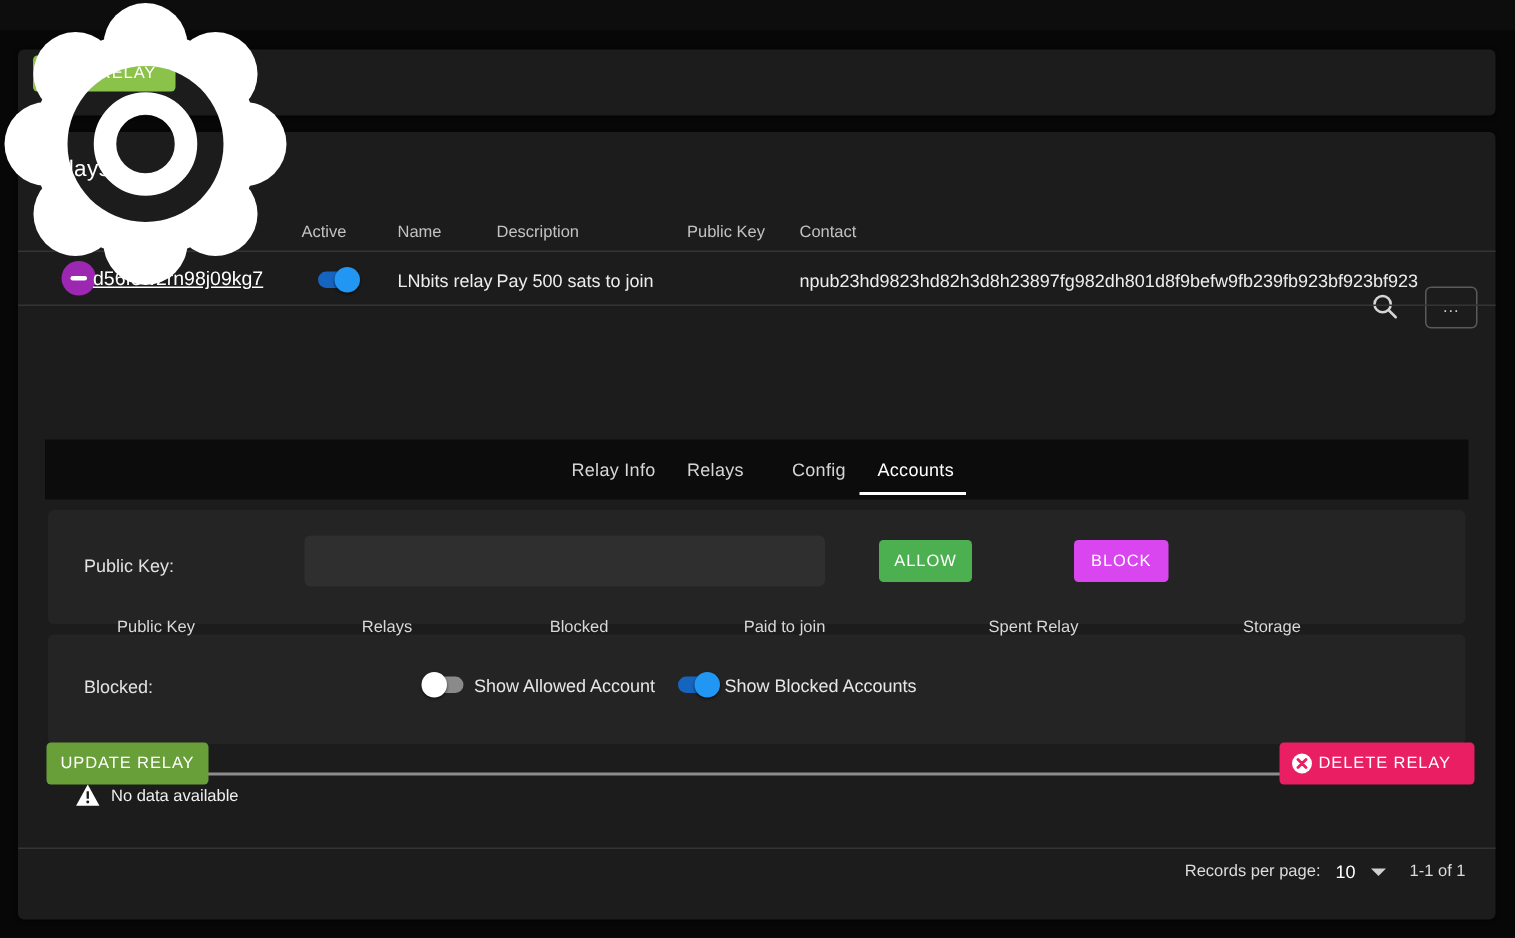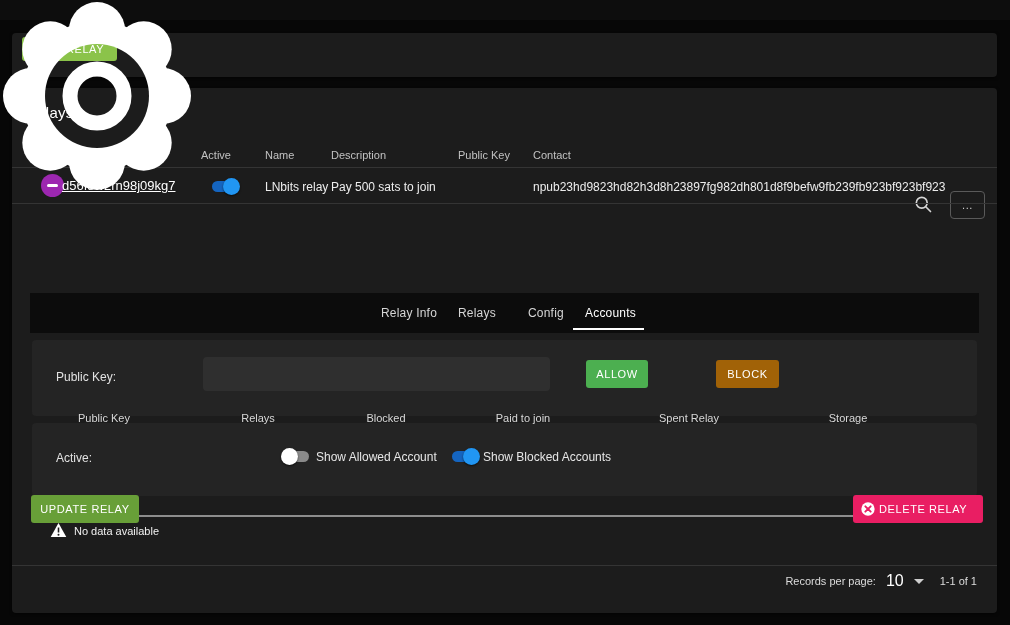--- a/index.html
+++ b/index.html
@@ -50,39 +50,39 @@
     font-size:12px; color:#d6d6d6; letter-spacing:.2px; cursor:pointer; white-space:nowrap; }
   .tab.active { color:#fff; }
   #tab-indicator { position:absolute; left:543px; top:35px; width:71px; height:2px; background:#fff; }
 
   .inner-card { position:absolute; left:20px; width:945px; background:#242424; border-radius:4px; }
   #pk-card { top:252px; height:76px; }
   #pk-input { position:absolute; left:171px; top:17px; width:347px; height:34px; background:#2f2f2f;
     border:none; border-radius:4px; outline:none; color:#eee; padding:0 10px; font-size:13px;
     font-family:"Liberation Sans", sans-serif; }
   #allow-btn { position:absolute; left:554px; top:20px; width:62px; height:28px; background:#4caf50; }
-  #block-btn { position:absolute; left:684px; top:20px; width:63px; height:28px; background:#a16207; }
+  #block-btn { position:absolute; left:684px; top:20px; width:63px; height:28px; background:#d946ef; }
 
   #filter-card { top:335px; height:73px; }
   .toggle-label { position:absolute; font-size:12px; color:#e6e6e6; white-space:nowrap; }
 
   .ath { position:absolute; font-size:11px; color:#d8d8d8; transform:translateX(-50%); white-space:nowrap; }
   #accounts-sep { left:21px; top:427px; width:942px; height:2px; background:#8d8d8d; position:absolute; }
   #warning-icon { left:38px; top:434px; width:17px; height:16px; }
   #no-data-text { left:62px; top:437px; font-size:11px; color:#f0f0f0; }
 
   #update-btn { left:19px; top:407px; width:108px; height:28px; background:#689f38; position:absolute; }
   #delete-btn { left:841px; top:407px; width:130px; height:28px; background:#e91e63; position:absolute;
     justify-content:flex-start; padding-left:7px; }
   #delete-btn .x-icon { width:16px; height:16px; margin-right:3px; flex:0 0 auto; }
 
   #footer-sep { left:0; top:477px; width:985px; height:1px; background:#343434; position:absolute; }
   #pagination { position:absolute; right:20px; top:482px; height:22px; display:flex;
     align-items:center; gap:6px; font-size:11px; color:#dcdcdc; }
-  #rpp-value { font-size:16px; color:#fff; margin-left:4px; }
+  #rpp-value { font-size:12px; color:#fff; margin-left:4px; }
   #rpp-caret { width:0; height:0; border-left:5px solid transparent; border-right:5px solid transparent;
     border-top:5px solid #cfcfcf; margin:0 10px 0 4px; }
 
   #gear-overlay { left:-3px; top:-4px; width:200px; height:200px; pointer-events:none; z-index:50; }
 </style>
 </head>
 <body>
 
 <div id="topbar" class="abs"></div>
 
@@ -147,21 +147,21 @@
     <input id="pk-input" value="" style="">
     <button id="allow-btn" class="btn">
       <span>ALLOW</span>
     </button>
     <button id="block-btn" class="btn">
       <span>BLOCK</span>
     </button>
   </div>
 
   <div id="filter-card" class="inner-card">
-    <span style="position:absolute; left:24px; top:28px; font-size:12px; color:#e2e2e2;">Active:</span>
+    <span style="position:absolute; left:24px; top:28px; font-size:12px; color:#e2e2e2;">Blocked:</span>
     <div class="toggle off" style="left:251px; top:25px;">
       <div class="track"></div>
         <div class="knob"></div>
     </div>
     <span class="toggle-label" style="left:284px; top:27px;">Show Allowed Account</span>
     <div class="toggle on" style="left:419px; top:25px;">
       <div class="track"></div>
         <div class="knob"></div>
     </div>
     <span class="toggle-label" style="left:451px; top:27px;">Show Blocked Accounts</span>

